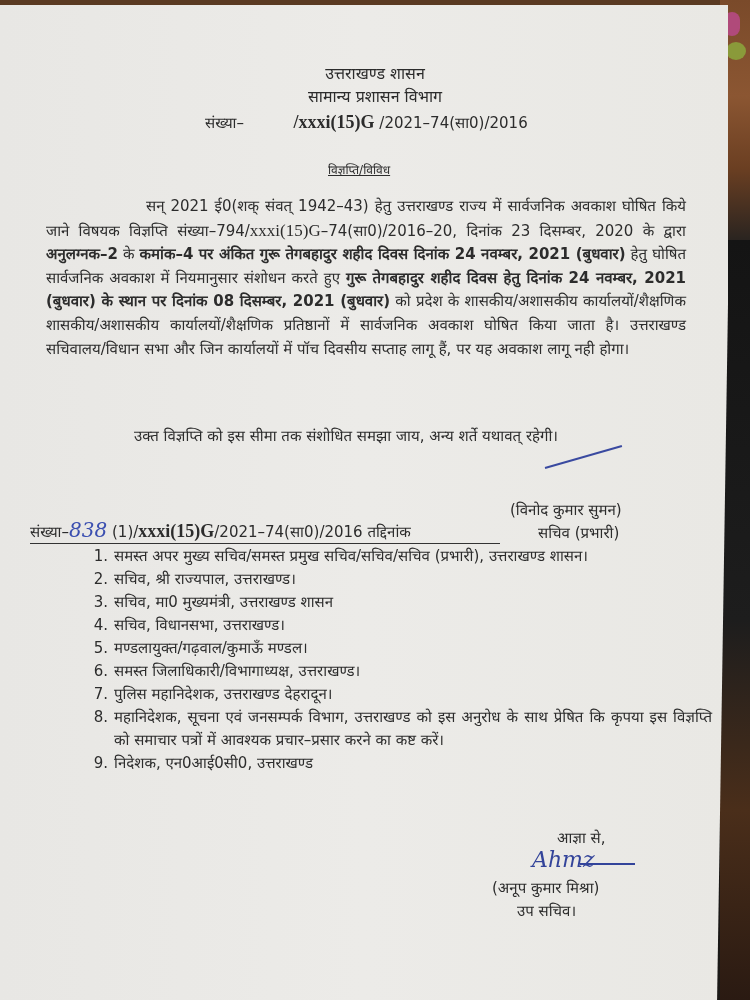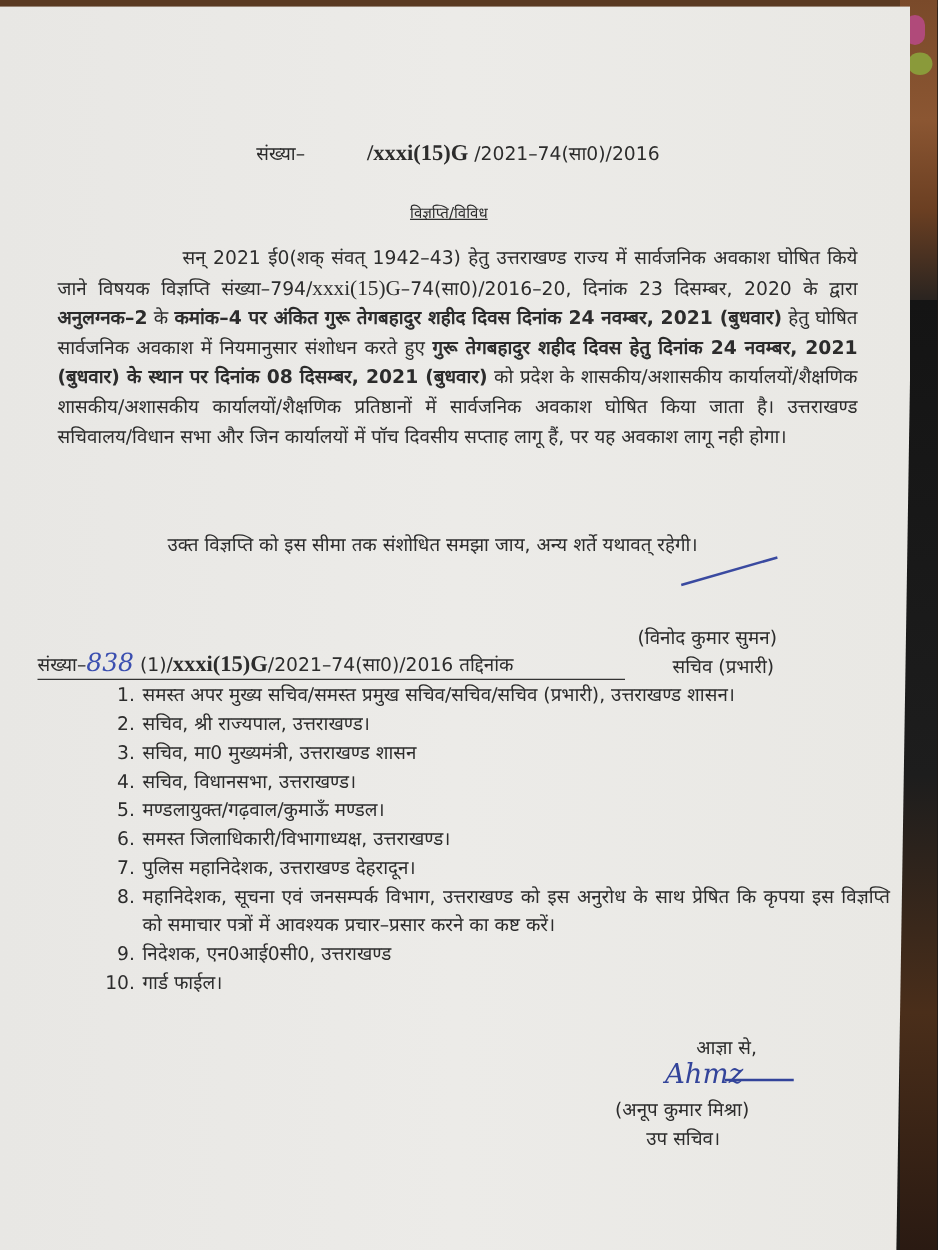--- a/index.html
+++ b/index.html
@@ -51,20 +51,22 @@
 <body>
 
 <div class="bg-top"></div>
 <div class="bg-right-wood"></div>
 <div class="bg-flower"></div>
 <div class="bg-leaf"></div>
 <div class="bg-right-dark"></div>
 
 <div class="paper">
 
+  <div class="center hdr" style="top:58px;">उत्तराखण्ड शासन</div>
+  <div class="center hdr" style="top:81px;">सामान्य प्रशासन विभाग</div>
 
   <div class="ref-line">
     <span>संख्या–</span>
     <span style="display:inline-block;width:40px;"></span>
     <span class="xxxi">/xxxi(15)G</span>
     <span>/2021–74(सा0)/2016</span>
   </div>
 
 
   <div class="title">विज्ञप्ति/विविध</div>
@@ -112,24 +114,20 @@
         <span class="t">पुलिस महानिदेशक, उत्तराखण्ड देहरादून।</span>
       </li>
     <li style="text-align:justify;">
         <span class="n">8.</span>
         <span class="t">महानिदेशक, सूचना एवं जनसम्पर्क विभाग, उत्तराखण्ड को इस अनुरोध के साथ प्रेषित कि कृपया इस विज्ञप्ति को समाचार पत्रों में आवश्यक प्रचार–प्रसार करने का कष्ट करें।</span>
       </li>
     <li>
         <span class="n">9.</span>
         <span class="t">निदेशक, एन0आई0सी0, उत्तराखण्ड</span>
       </li>
-    <li>
-        <span class="n">10.</span>
-        <span class="t">गार्ड फाईल।</span>
-      </li>
   </ol>
 
   <div class="agya">आज्ञा से,</div>
   <div class="sig2">Ahmz</div>
   <div class="sig2-tail"></div>
   <div class="sig2-name">(अनूप कुमार मिश्रा)</div>
   <div class="sig2-desig">उप सचिव।</div>
 </div>
 
 </body></html>

